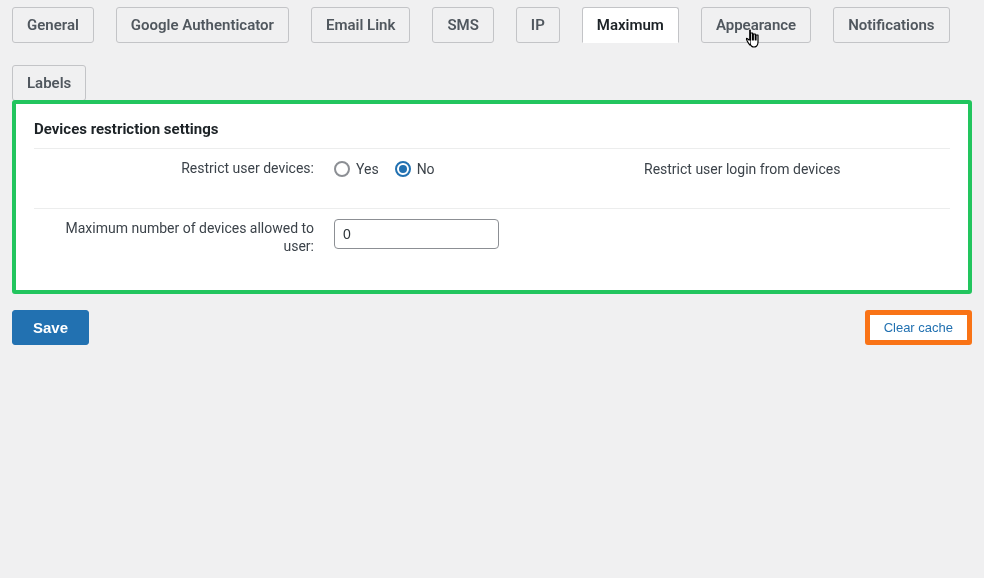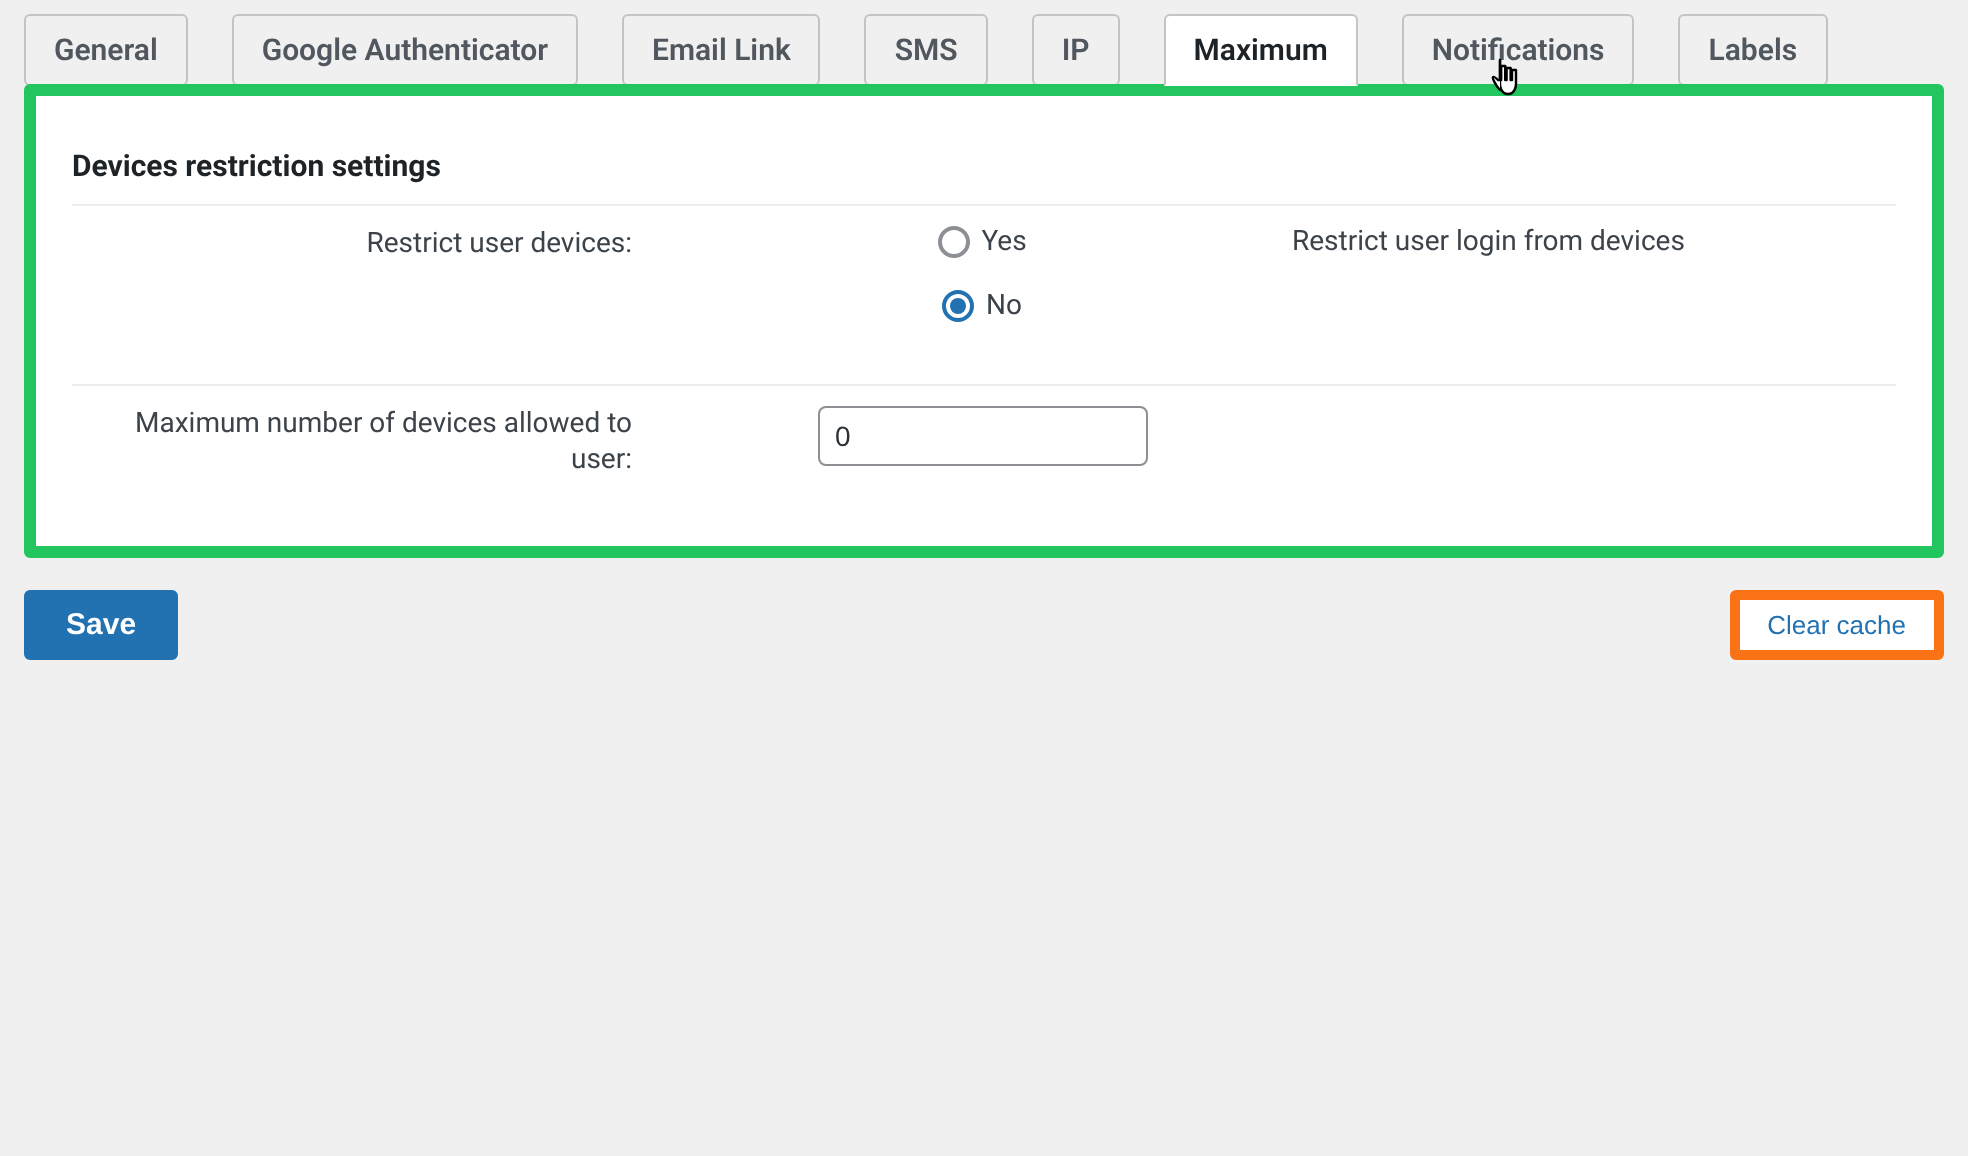--- a/index.html
+++ b/index.html
@@ -37,57 +37,56 @@
       background: #fff;
       border-color: #c3c4c7;
       color: #1d2327;
       border-bottom: 1px solid #fff;
       border-radius: 3px 3px 0 0;
       position: relative;
       z-index: 2;
     }
     .panel {
       background: #fff;
-      border: 6px solid #22c55e;
-      border-radius: 3px;
-      padding: 26px 18px 24px 18px;
+      border: 4px solid #22c55e;
+      border-radius: 3px;
+      padding: 16px 18px 24px 18px;
       margin-top: -1px;
       position: relative;
       z-index: 1;
     }
     .section-title {
       font-size: 15px;
       font-weight: 700;
       color: #1d2327;
       padding-bottom: 10px;
     }
     .form-row {
       display: flex;
-      align-items: flex-start;
+      align-items: flex-end;
       border-top: 1px solid #eceded;
       padding: 10px 0;
     }
     .form-row.align-top {
       align-items: flex-start;
       margin-top: 21px;
     }
     .row-label {
       width: 300px;
       text-align: right;
       font-size: 14px;
       color: #3c434a;
       padding-right: 20px;
       line-height: 1.3;
     }
     .row-input {
       width: 310px;
       display: flex;
       align-items: center;
       gap: 16px;
-      flex-direction: column;
     }
     .row-help {
       flex: 1;
       font-size: 14px;
       color: #3c434a;
     }
     .radio-opt {
       display: flex;
       align-items: center;
       gap: 6px;
@@ -160,20 +159,21 @@
 </head>
 <body>
 
 <div class="tabs">
   <div class="tab">General</div>
   <div class="tab">Google Authenticator</div>
   <div class="tab">Email Link</div>
   <div class="tab">SMS</div>
   <div class="tab">IP</div>
   <div class="tab active">Maximum</div>
+  <div class="tab">Appearance</div>
   <div class="tab">Notifications</div>
   <div class="tab">Labels</div>
 </div>
 
 <div class="panel">
   <div class="section-title">Devices restriction settings</div>
 
   <div class="form-row">
     <div class="row-label">Restrict user devices:</div>
     <div class="row-input">

